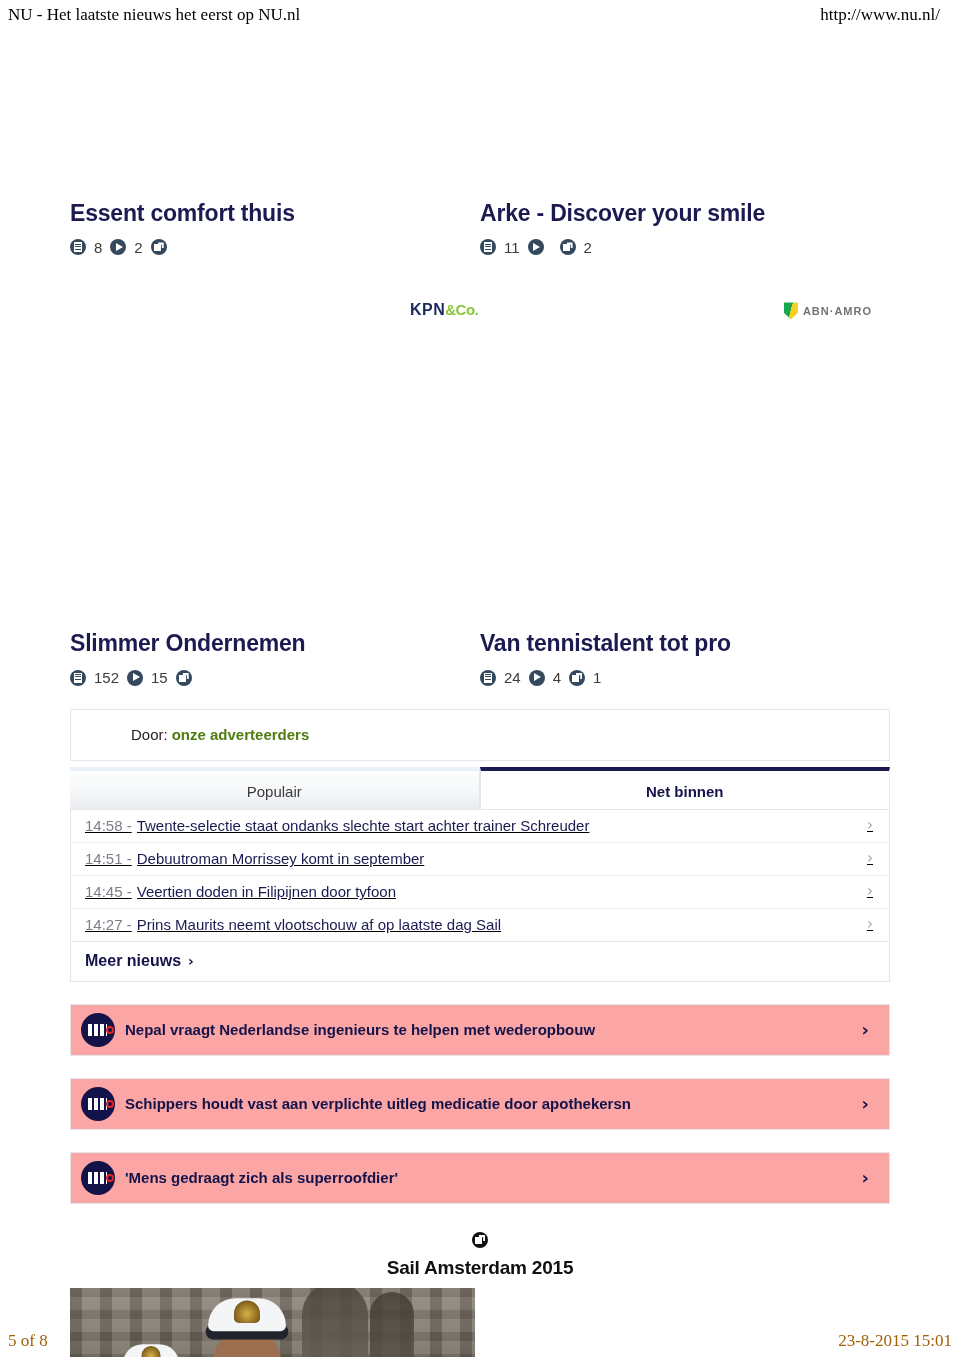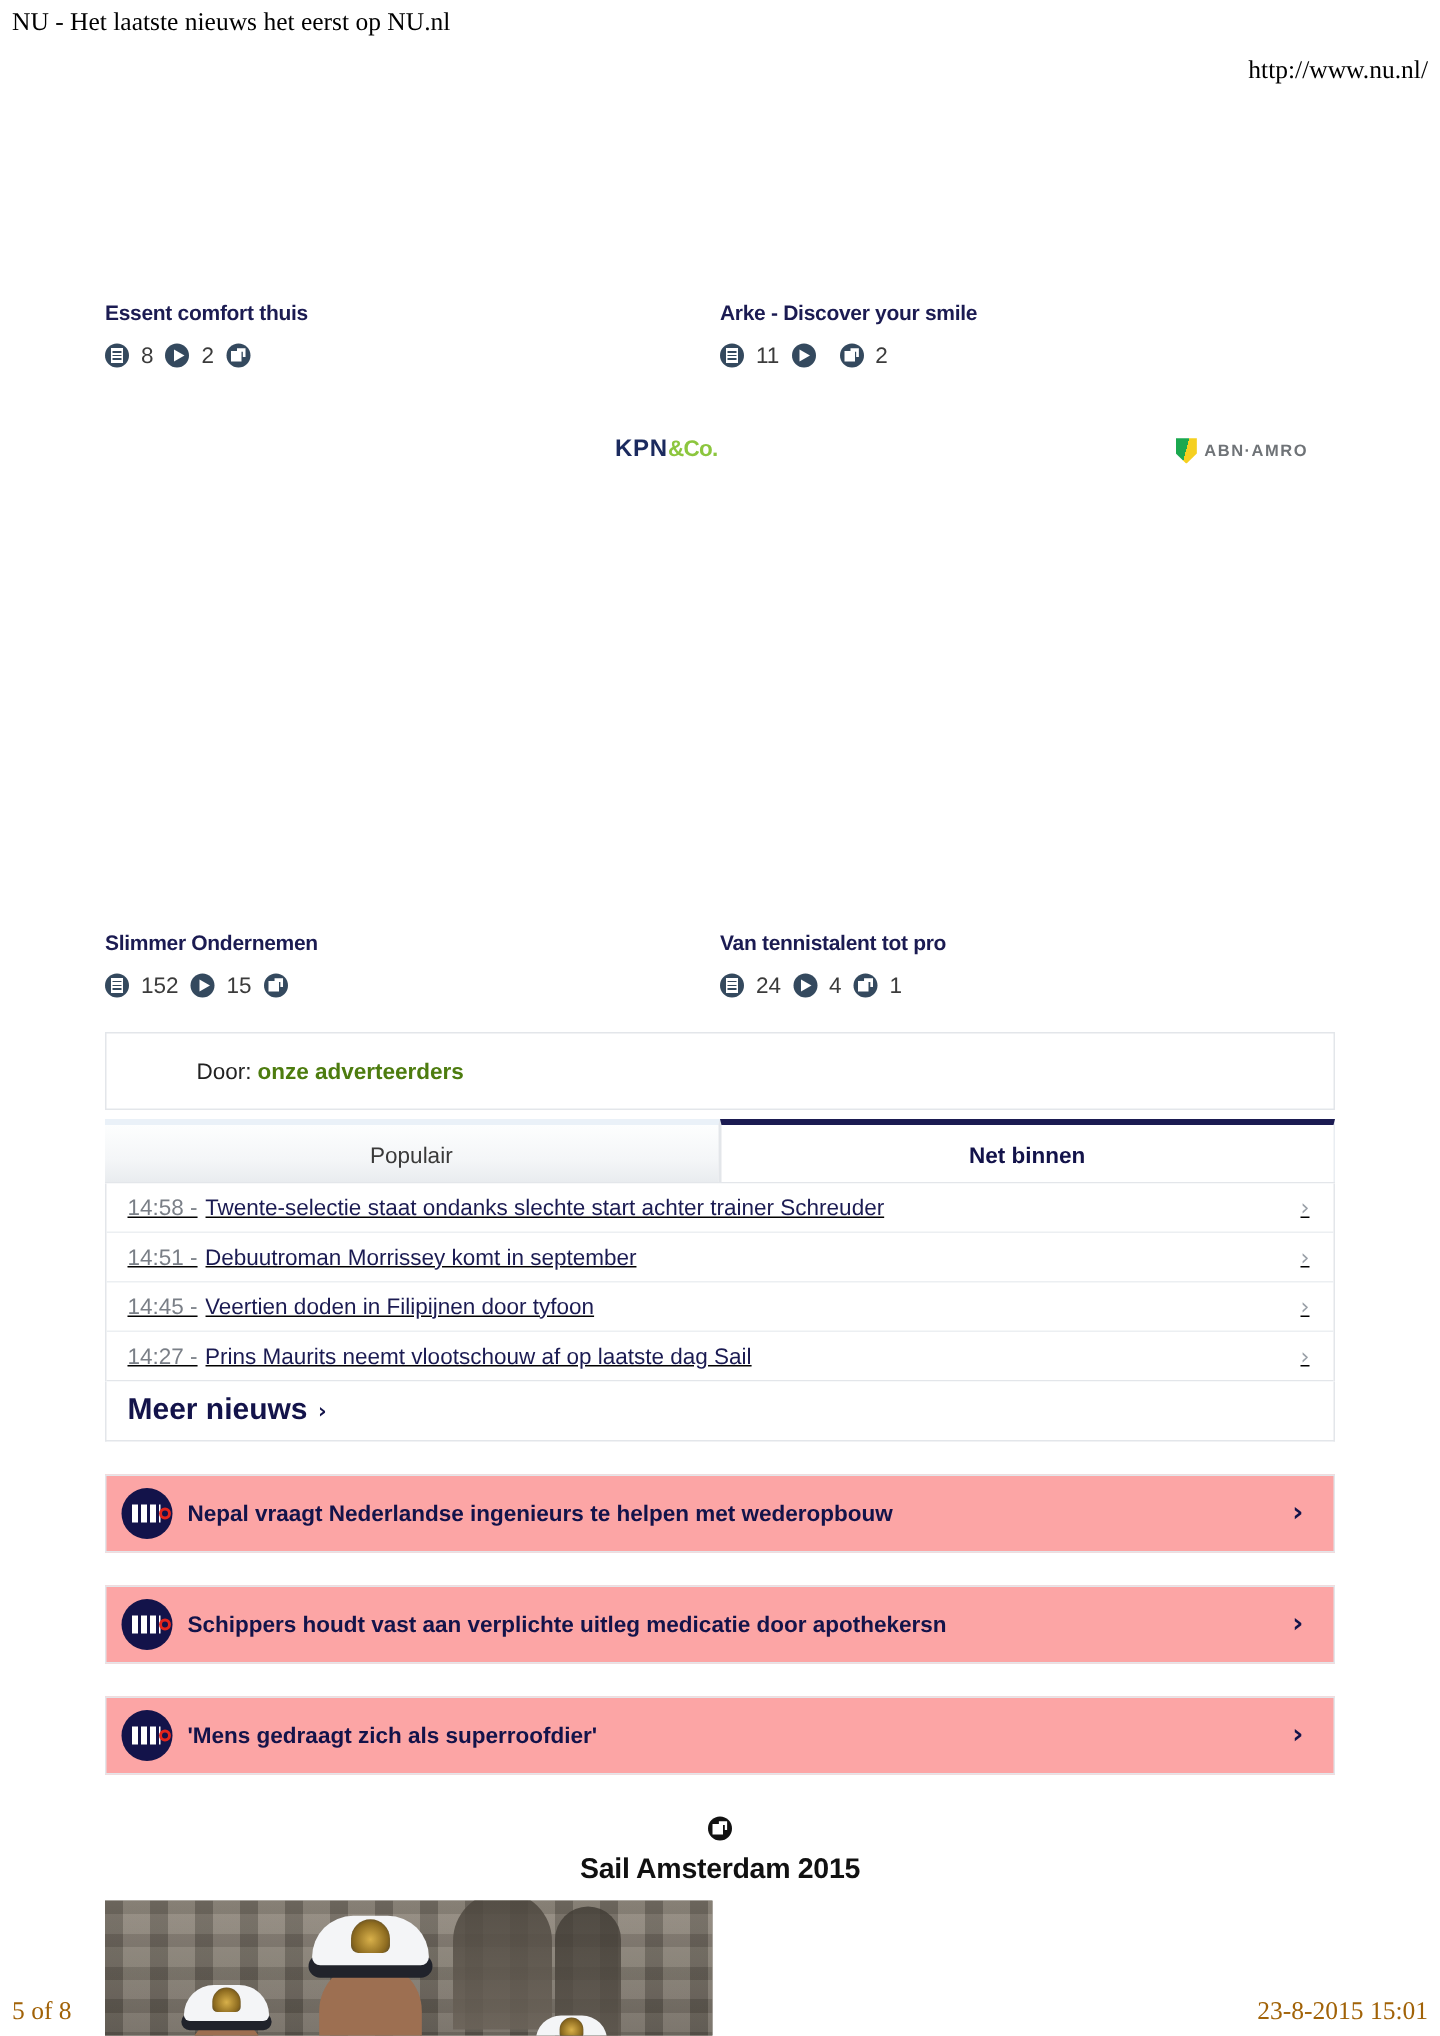--- a/index.html
+++ b/index.html
@@ -20,21 +20,21 @@
     position: absolute;
     top: 0; left: 0; right: 0;
     height: 34px;
     font-family: "Liberation Serif", serif;
     font-size: 17px;
     color: #000;
     padding: 6px 10px 0 10px;
     box-sizing: border-box;
   }
   .print-header .ph-left { position: absolute; left: 8px; top: 5px; }
-  .print-header .ph-right { position: absolute; right: 8px; top: 5px; margin-top: 32px; }
+  .print-header .ph-right { position: absolute; right: 20px; top: 5px; }
 
   .print-footer {
     position: absolute;
     bottom: 6px; left: 0; right: 0;
     height: 24px;
     font-family: "Liberation Serif", serif;
     font-size: 17px;
     color: #a16207;
     margin-top: 32px;
   }
@@ -52,21 +52,21 @@
   
   .promo-row {
     display: flex;
     width: 820px;
   }
   .promo-cell {
     width: 410px;
     box-sizing: border-box;
   }
   .promo-title {
-    font-size: 14px;
+    font-size: 23px;
     font-weight: bold;
     color: #1b1b52;
     letter-spacing: -0.2px;
     margin: 0 0 10px 0;
     line-height: 1.15;
   }
   .promo-stats {
     display: flex;
     align-items: center;
     gap: 6px;
@@ -260,21 +260,21 @@
     display: flex;
     align-items: center;
     padding: 0 14px;
     border-bottom: 1px solid #e3e6ea;
     border-left: 1px solid #e3e6ea;
     border-right: 1px solid #e3e6ea;
     background: #fff;
     box-sizing: border-box;
   }
   .more-label {
-    font-size: 20px;
+    font-size: 16px;
     font-weight: bold;
     color: #13134a;
     margin-right: 7px;
   }
   .chev-bold {
     color: #13134a;
     font-size: 14px;
     font-weight: bold;
     font-family: "DejaVu Sans", sans-serif;
     line-height: 1;

